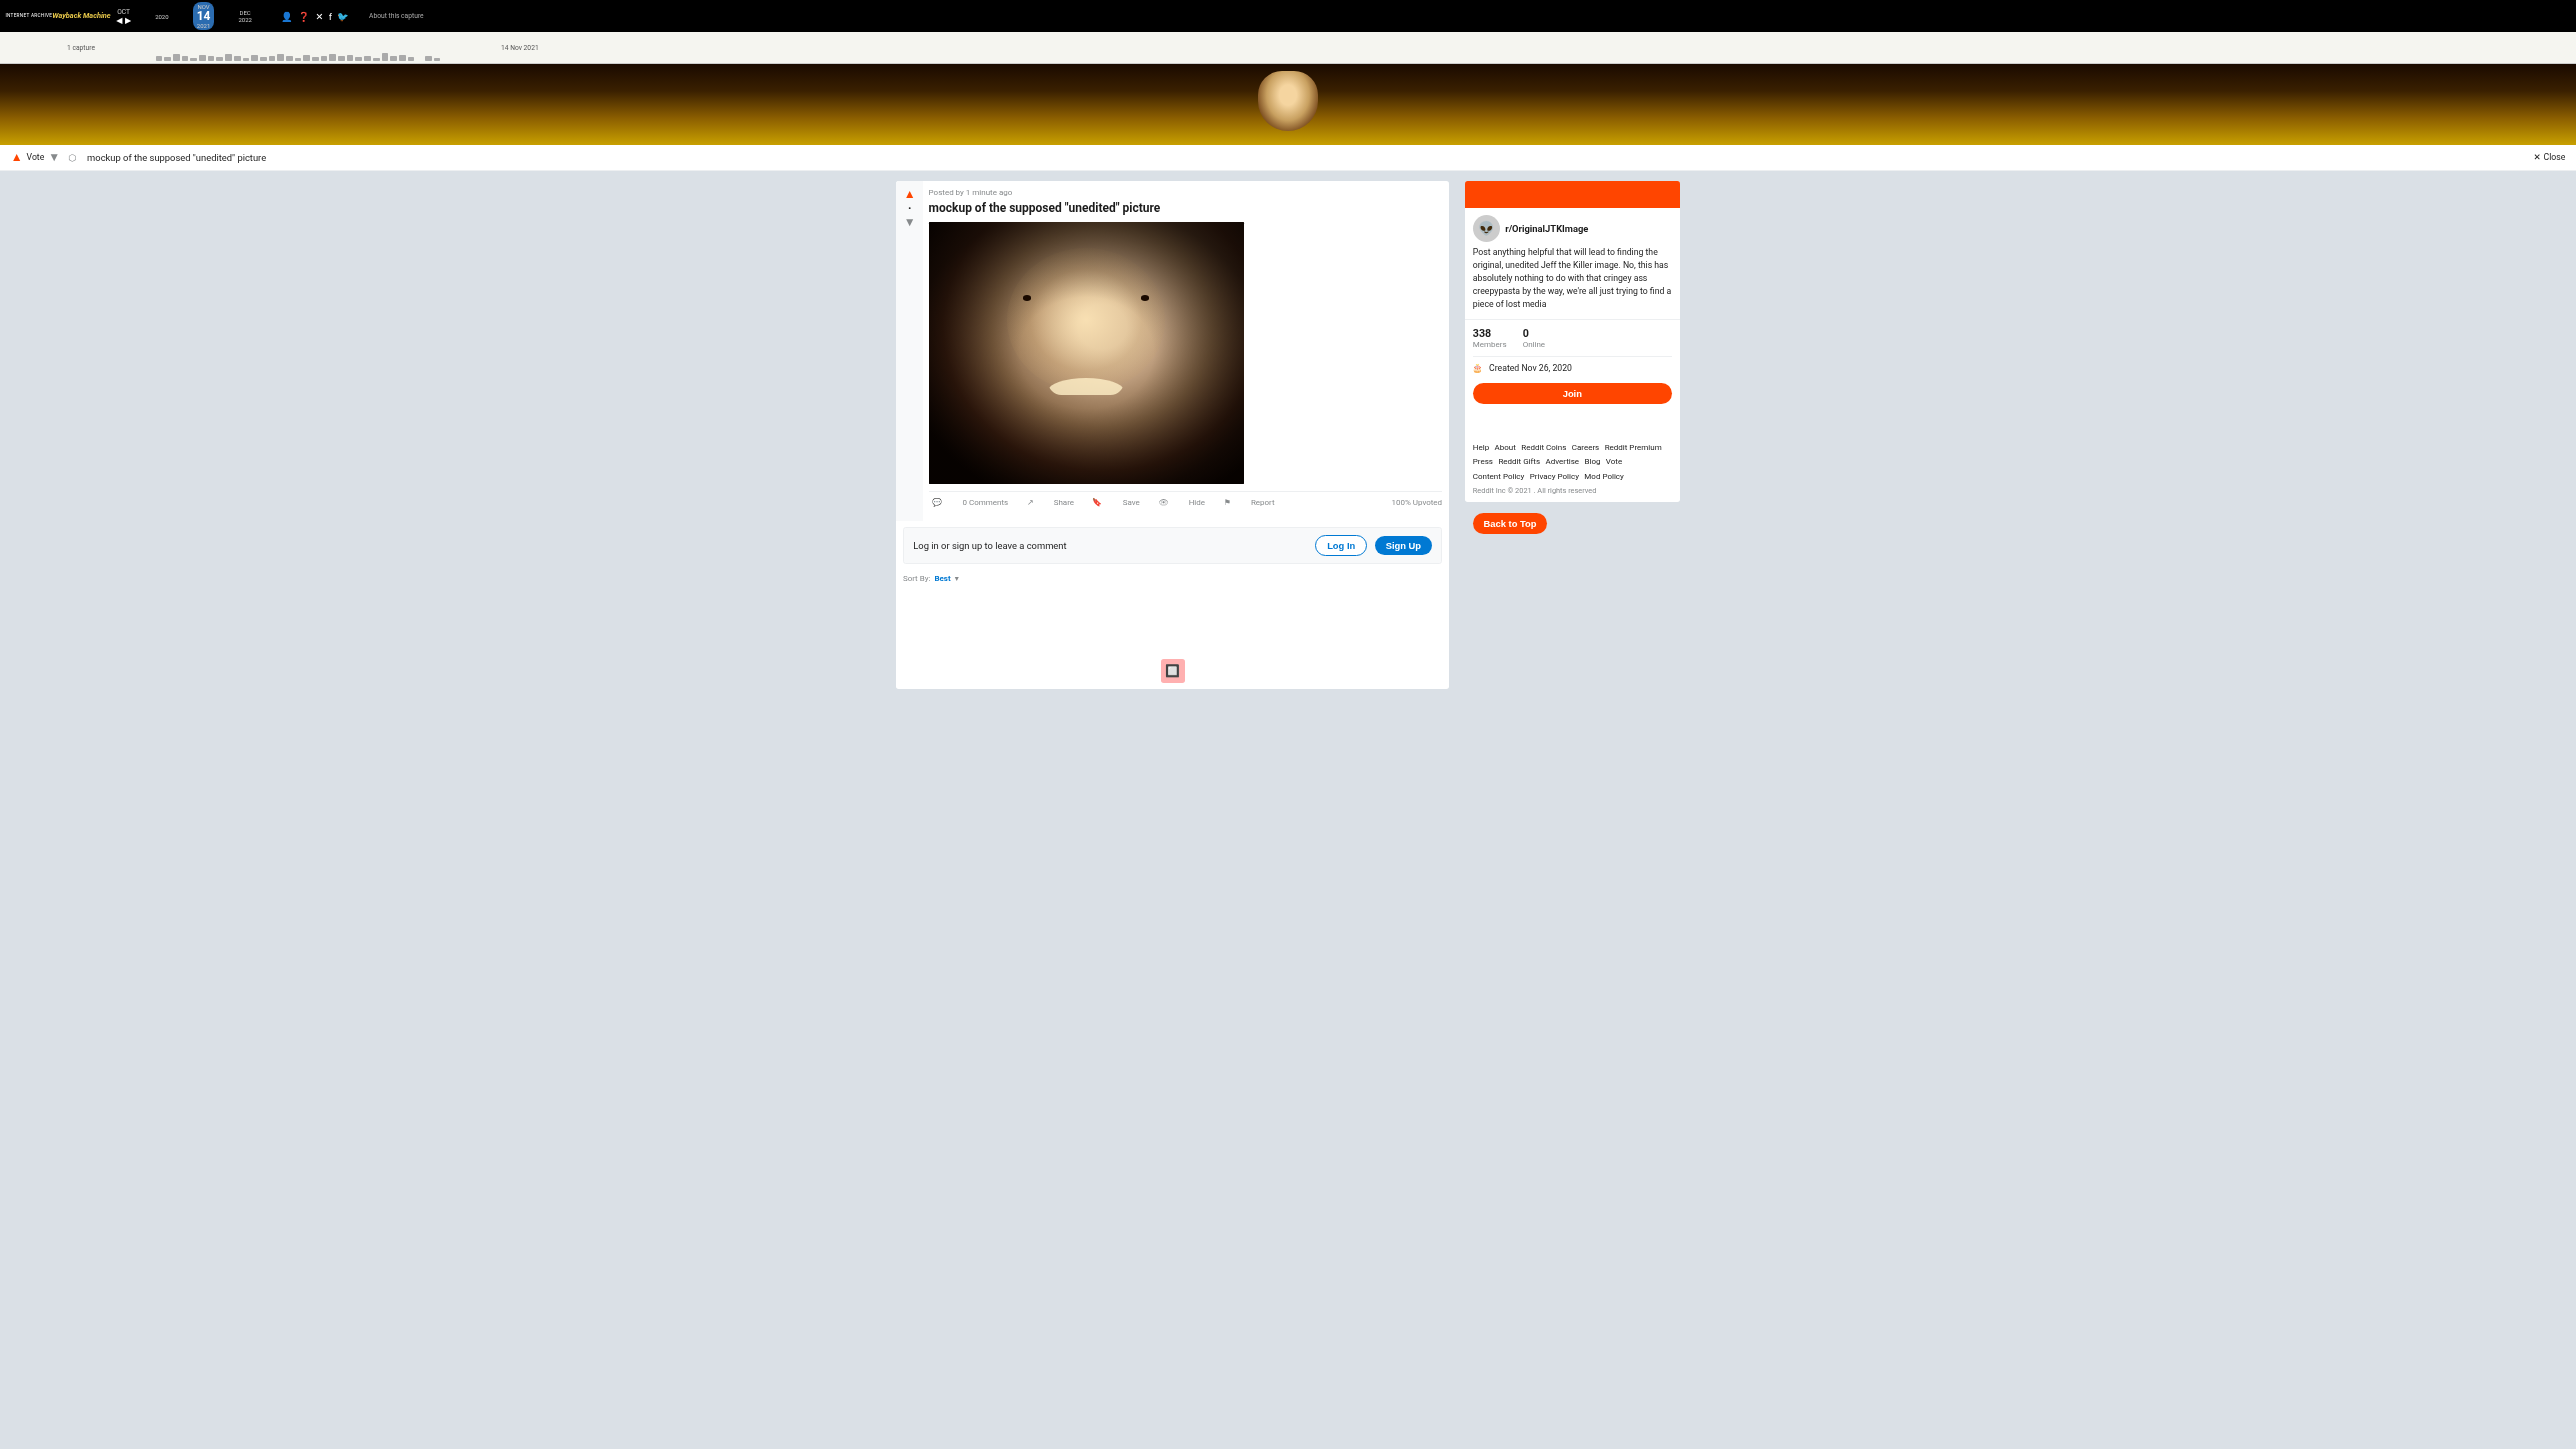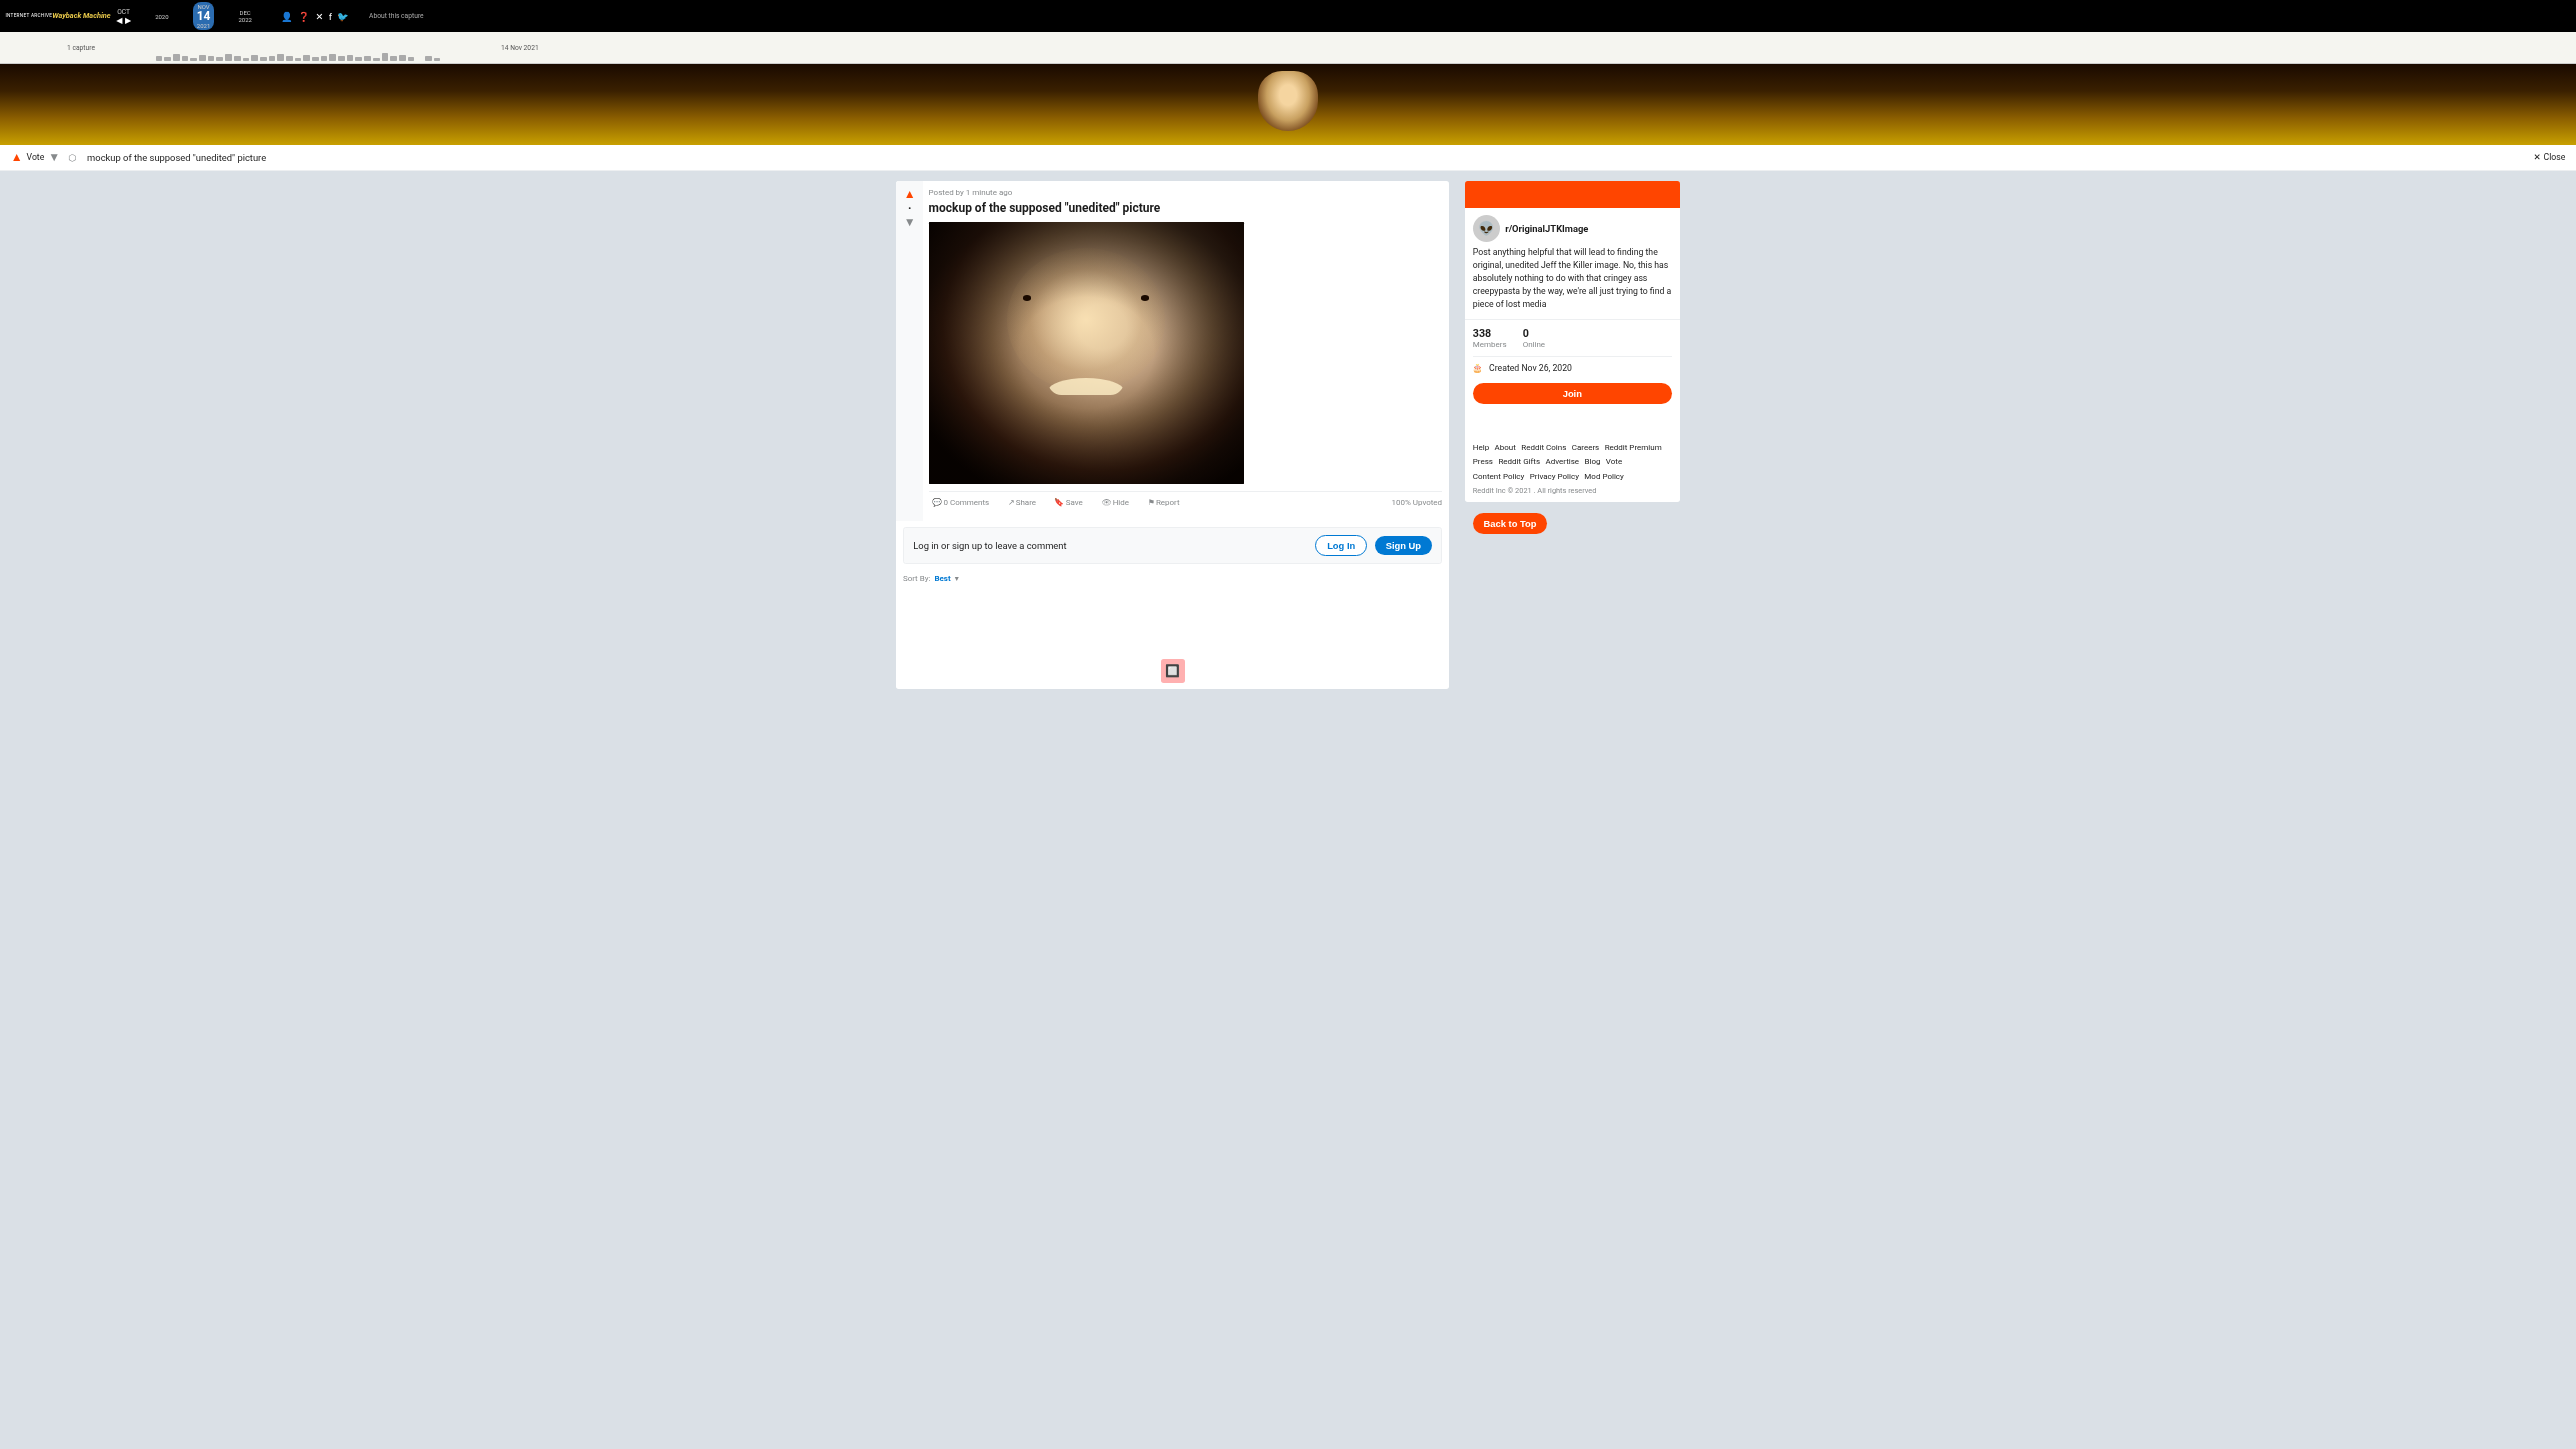--- a/index.html
+++ b/index.html
@@ -242,21 +242,21 @@
       gap: 10.7px;
       padding: 4px 0;
       border-top: 0.7px solid #edeff1;
       font-size: 8px;
       color: #878a8c;
       flex-wrap: wrap;
     }
     .action-item {
       display: flex;
       align-items: center;
-      gap: 1px;
+      gap: 20px;
       cursor: pointer;
       padding: 2.7px 4px;
       border-radius: 1.3px;
     }
     .upvote-pct { margin-left: auto; font-size: 8px; color: #878a8c; }
 
     
     .comment-section { padding: 6.7px; }
     .login-prompt {
       border: 0.7px solid #edeff1;

